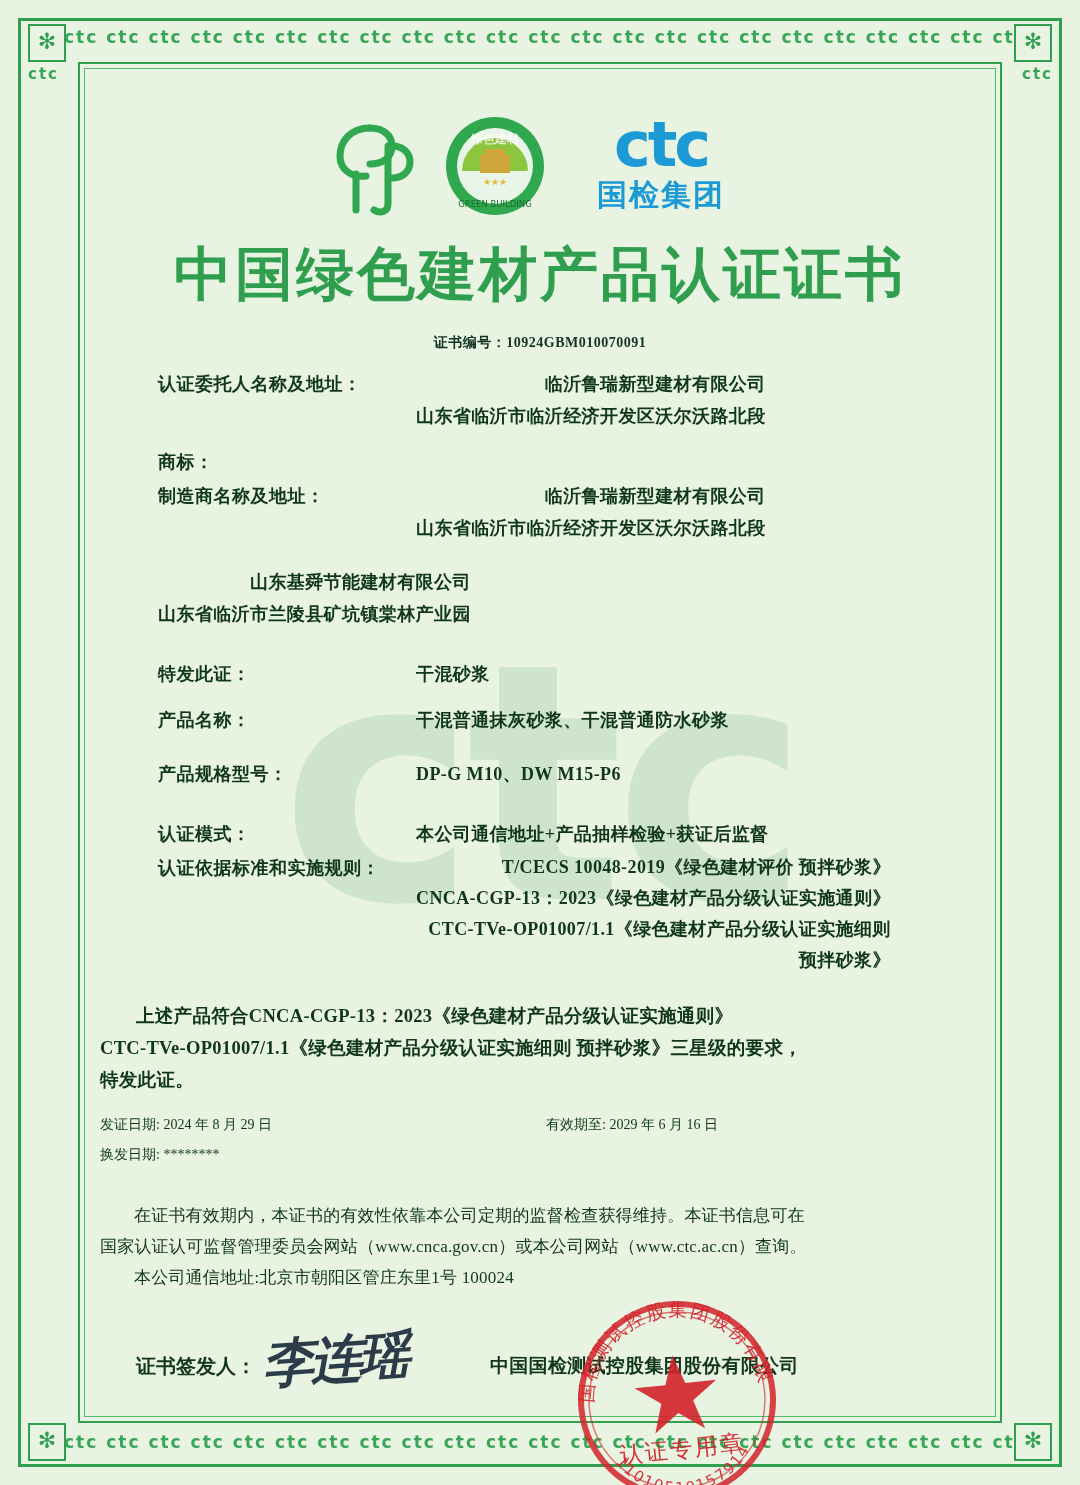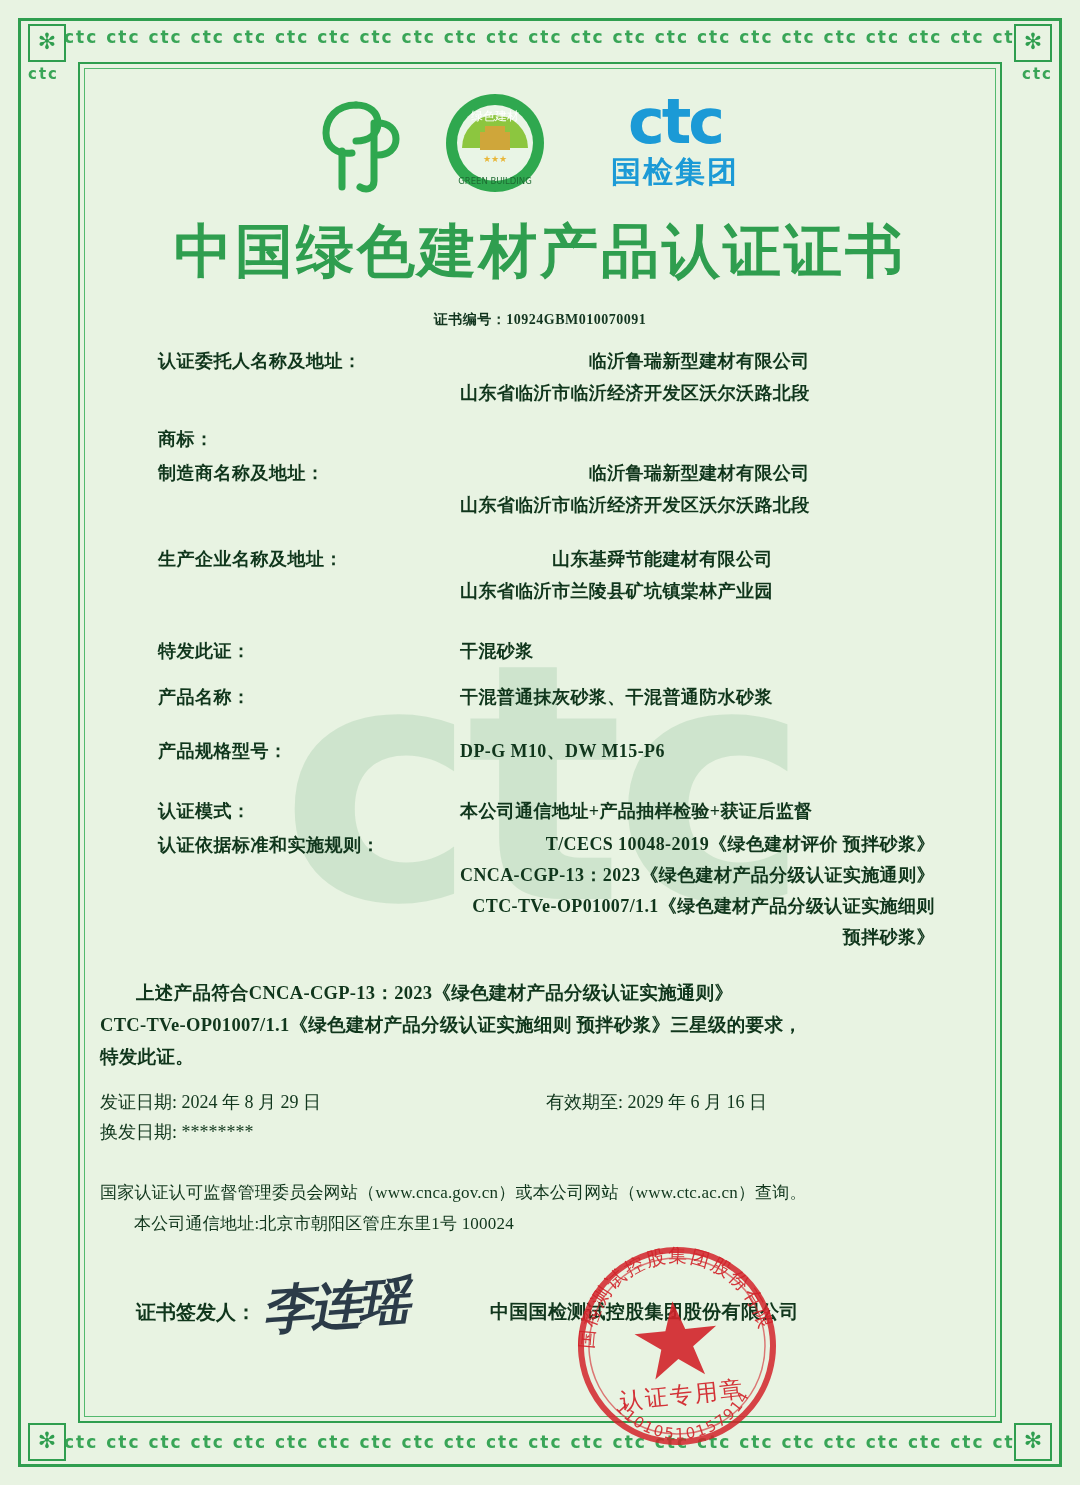--- a/index.html
+++ b/index.html
@@ -104,22 +104,22 @@
     position: absolute;
     left: 100px; top: 80px;
     width: 880px;
     height: 1325px;
   }
 
   .logos {
     display: flex;
     align-items: center;
     justify-content: center;
-    gap: 36px;
-    margin-top: 9px;
+    gap: 22px;
+    margin-top: 32px;
     height: 108px;
   }
   .logo-gp { width: 96px; height: 100px; }
   .logo-gbm { width: 102px; height: 102px; }
   .logo-ctc { width: 186px; height: 100px; display:flex; flex-direction:column; align-items:center; justify-content:center;}
   .ctc-word {
     font-family: "DejaVu Sans", sans-serif;
     font-size: 62px;
     font-weight: bold;
     color: #1b9ad6;
@@ -156,21 +156,20 @@
 
   .fields {
     margin-top: 16px;
     padding-left: 58px;
     padding-right: 10px;
   }
   .row {
     display: flex;
     align-items: flex-start;
     margin-bottom: 2px;
-    gap: 44px;
   }
   .label {
     width: 258px;
     flex: none;
     font-size: 18px;
     font-weight: bold;
     color: #10361c;
     letter-spacing: 0.5px;
     line-height: 32px;
   }
@@ -196,21 +195,21 @@
     font-weight: bold;
     color: #10361c;
     line-height: 32px;
     letter-spacing: 0.3px;
   }
   .statement .indent { text-indent: 36px; }
 
   .dates {
     margin-top: 14px;
     position: relative;
-    font-size: 18px;
+    font-size: 14px;
     color: #10361c;
     line-height: 30px;
   }
   .dates .left { display: inline-block; }
   .dates .right {
     position: absolute;
     left: 446px;
     top: 0;
   }
 
@@ -349,21 +348,20 @@
         <div class="label">制造商名称及地址：</div>
         <div class="value value-lines">
           <div>临沂鲁瑞新型建材有限公司</div>
           <div>山东省临沂市临沂经济开发区沃尔沃路北段</div>
         </div>
       </div>
 
       <div class="gap-md"></div>
 
       <div class="row">
-        <div class="label">生产企业名称及地址：</div>
         <div class="value value-lines">
           <div>山东基舜节能建材有限公司</div>
           <div>山东省临沂市兰陵县矿坑镇棠林产业园</div>
         </div>
       </div>
 
       <div class="gap-lg"></div>
 
       <div class="row">
         <div class="label">特发此证：</div>
@@ -420,20 +418,21 @@
           <span>2029 年 6 月 16 日</span>
         </span>
       </div>
       <div>
         <span>换发日期:</span>
         <span>********</span>
       </div>
     </div>
 
     <div class="notes">
+      <div class="indent">在证书有效期内，本证书的有效性依靠本公司定期的监督检查获得维持。本证书信息可在</div>
       <div>国家认证认可监督管理委员会网站（www.cnca.gov.cn）或本公司网站（www.ctc.ac.cn）查询。</div>
       <div class="indent">本公司通信地址:北京市朝阳区管庄东里1号   100024</div>
     </div>
 
     <div class="signature-row">
       <div class="sig-label">证书签发人：</div>
       <div class="sig-script">李连瑶</div>
       <div class="sig-company">中国国检测试控股集团股份有限公司</div>
 
       <div class="seal">

